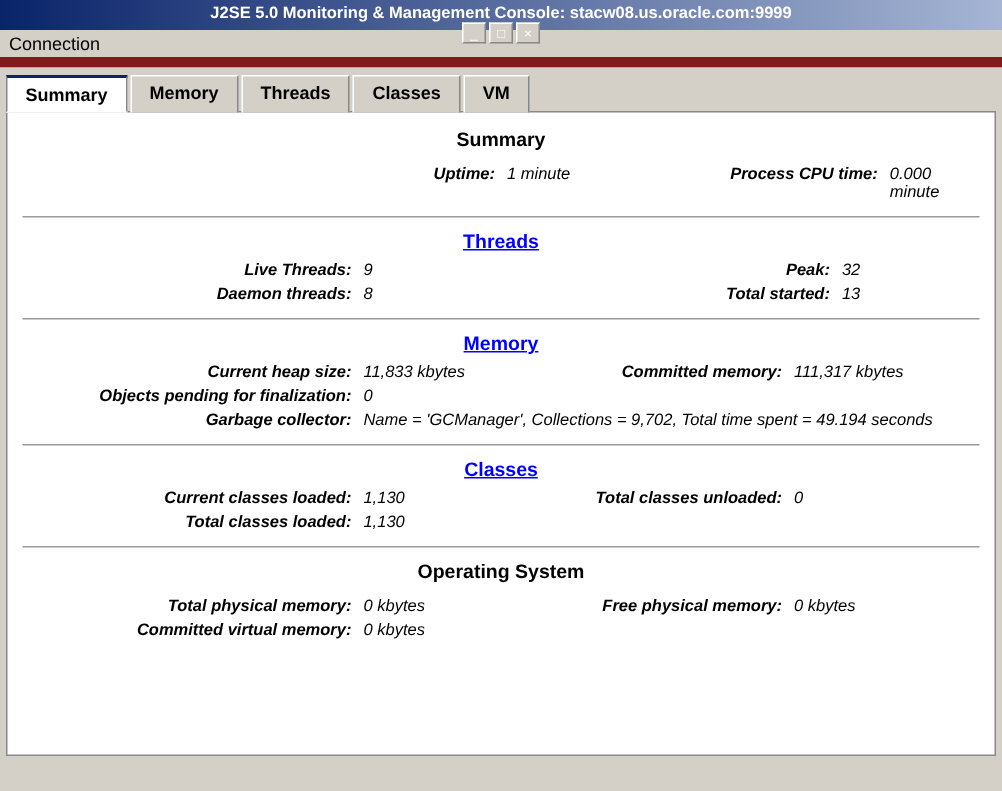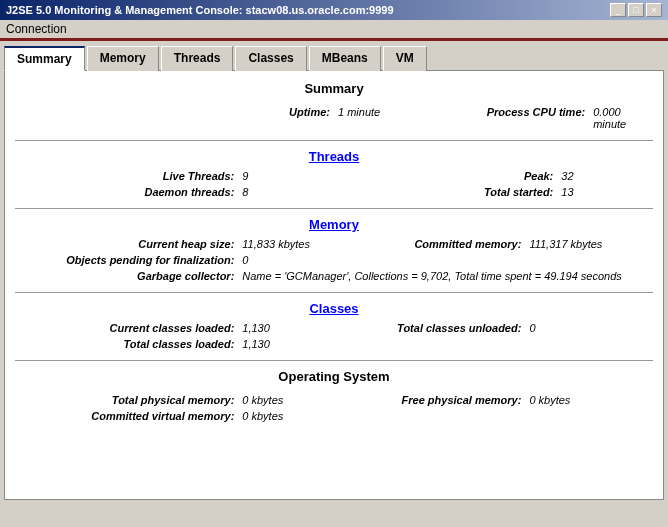--- a/index.html
+++ b/index.html
@@ -12,20 +12,21 @@
       overflow: hidden;
     }
     .title-bar {
       background: linear-gradient(to right, #0a246a, #a6b5d4);
       color: white;
       padding: 3px 6px;
       display: flex;
       align-items: center;
       justify-content: space-between;
       height: 20px;
+      flex-direction: column;
     }
     .title-bar-text {
       font-size: 11px;
       font-weight: bold;
     }
     .title-bar-buttons {
       display: flex;
       gap: 2px;
     }
     .title-btn {
@@ -37,21 +38,21 @@
       border-left-color: #fff;
       font-size: 9px;
       display: flex;
       align-items: center;
       justify-content: center;
       cursor: pointer;
     }
     .menu-bar {
       background: #d4d0c8;
       padding: 2px 6px;
-      border-bottom: 3px solid #7f1d1d;
+      border-bottom: 7px solid #7f1d1d;
       font-size: 12px;
     }
     .tabs-bar {
       display: flex;
       padding: 4px 4px 0 4px;
       background: #d4d0c8;
       gap: 2px;
     }
     .tab {
       padding: 4px 12px;
@@ -133,21 +134,20 @@
 
 <div class="menu-bar">
   <span>Connection</span>
 </div>
 
 <div class="tabs-bar">
   <div class="tab active">Summary</div>
   <div class="tab">Memory</div>
   <div class="tab">Threads</div>
   <div class="tab">Classes</div>
-  <div class="tab">MBeans</div>
   <div class="tab">VM</div>
 </div>
 
 <div class="content-area">
 
   <div class="section-title">Summary</div>
   <table class="info-table">
     <tbody>
         <tr>
       <td style="width:50%; text-align:right;">

